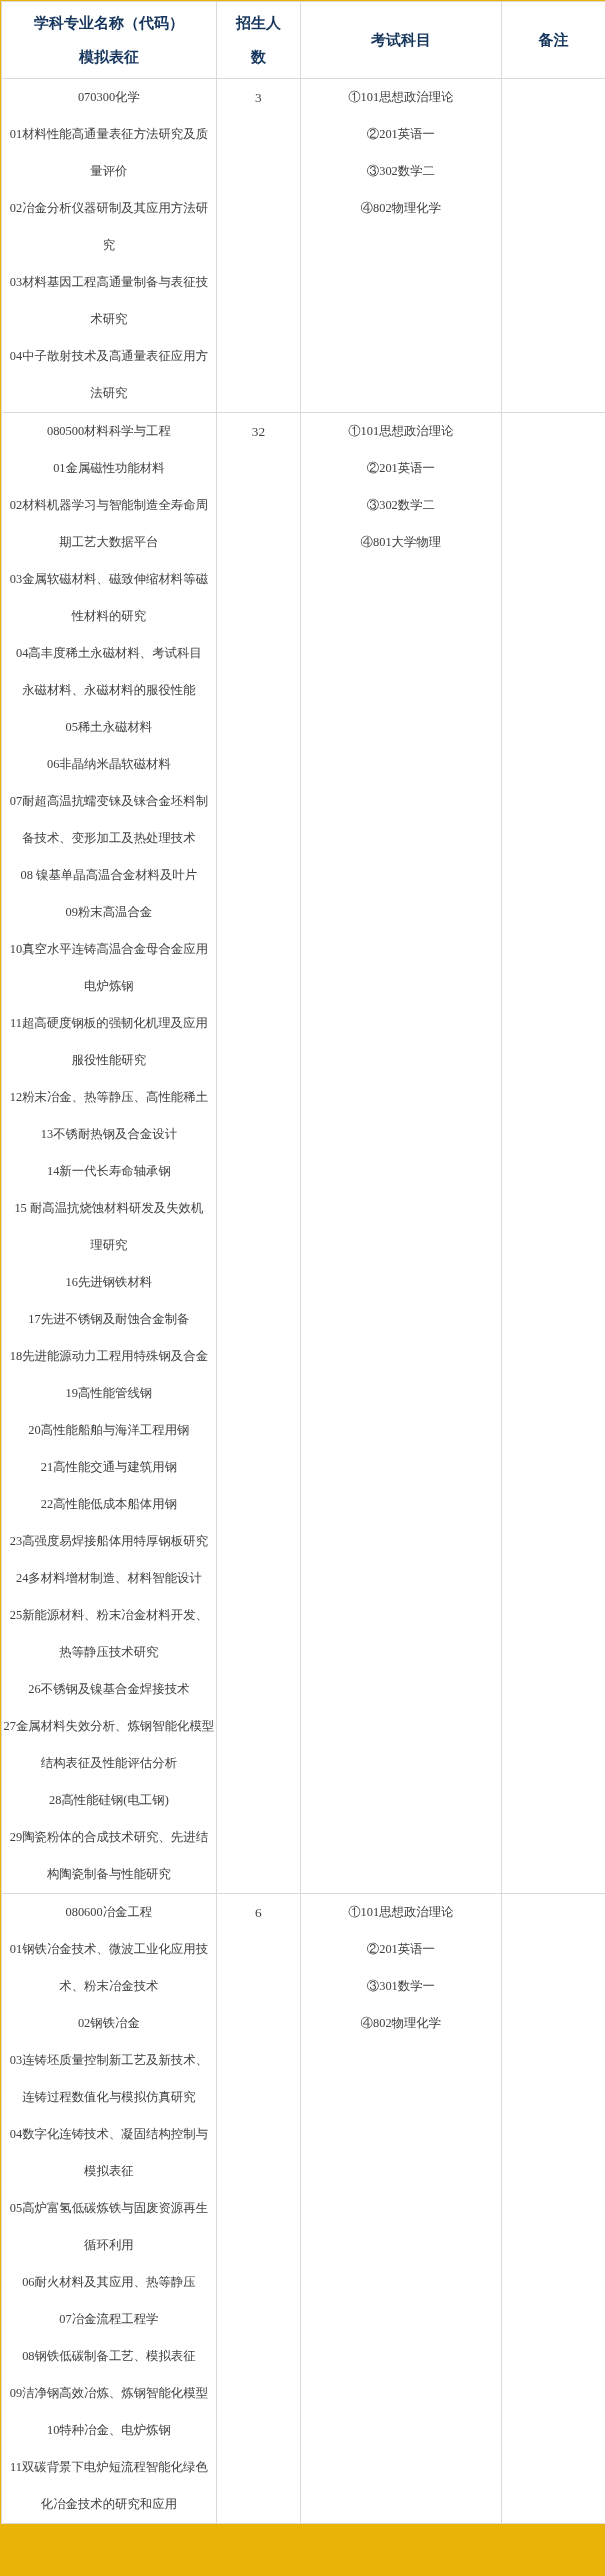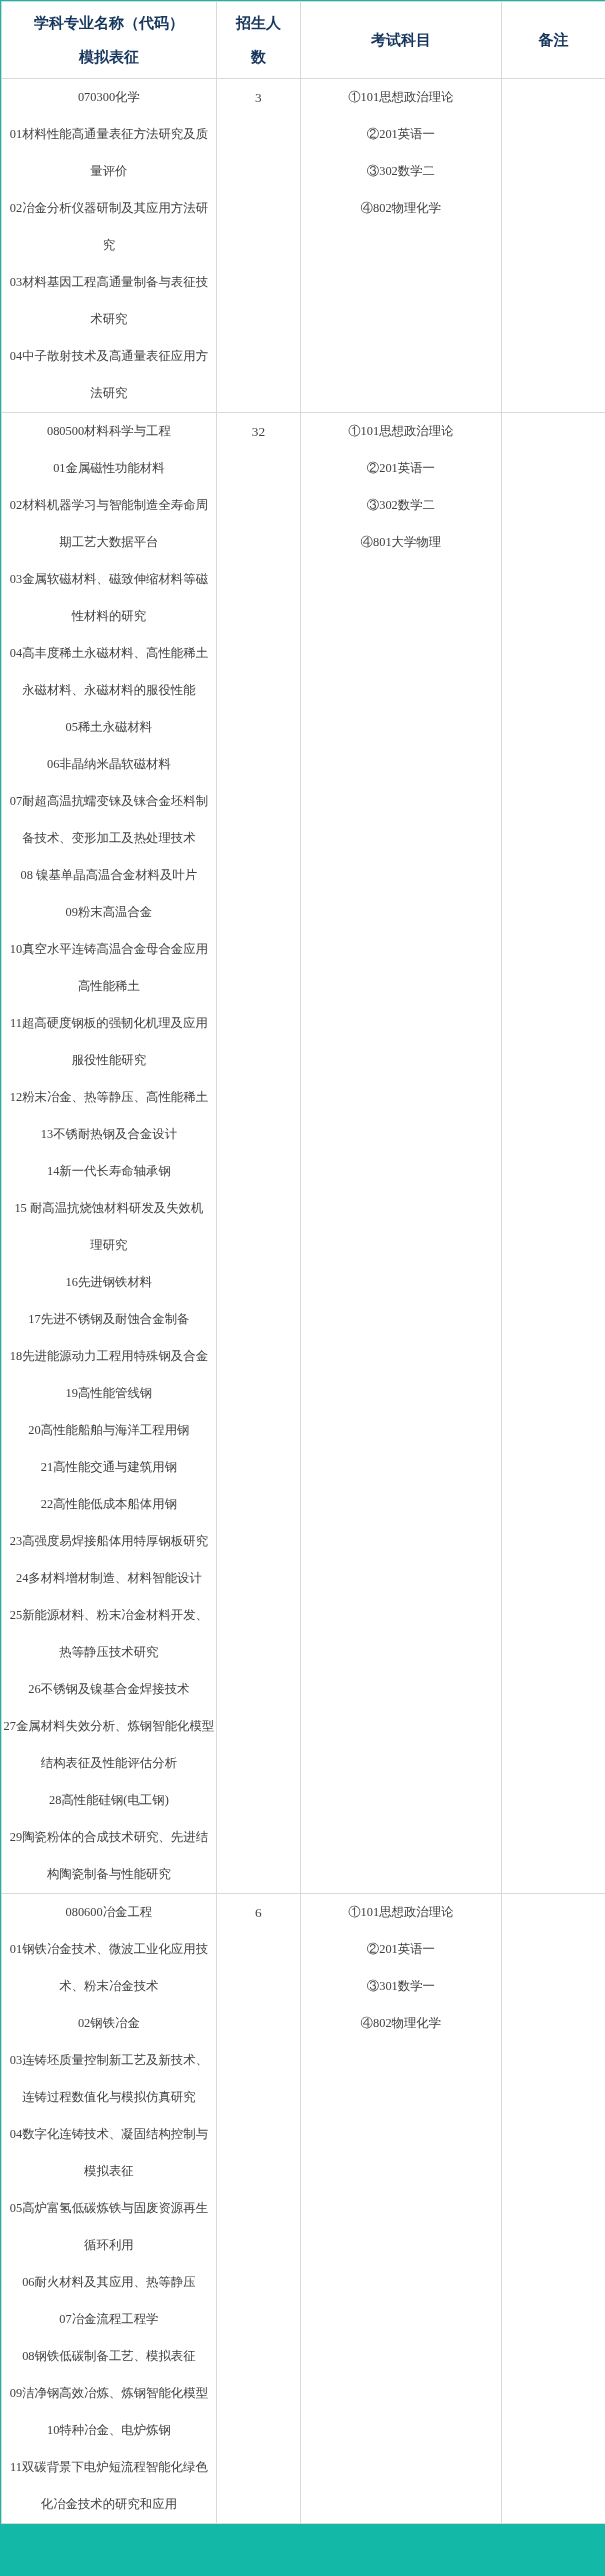--- a/index.html
+++ b/index.html
@@ -4,21 +4,21 @@
 <style>
   html, body {
     margin: 0;
     padding: 0;
     background: #ffffff;
   }
   .page {
     width: 606px;
     height: 2576px;
     overflow: hidden;
-    background: #14b8a6;
+    background: #eab308;
     font-family: "Liberation Serif", "DejaVu Serif", serif;
   }
   table.adm {
     border-collapse: collapse;
     table-layout: fixed;
     width: 604px;
     margin-left: 0.9px;
     margin-top: 0.9px;
   }
   table.adm th, table.adm td {
@@ -117,30 +117,30 @@
 
       <tr>
         <td>
           <div class="line program-name">080500材料科学与工程</div>
           <div>
               <div class="line">01金属磁性功能材料</div>
               <div class="line">02材料机器学习与智能制造全寿命周</div>
               <div class="line">期工艺大数据平台</div>
               <div class="line">03金属软磁材料、磁致伸缩材料等磁</div>
               <div class="line">性材料的研究</div>
-              <div class="line">04高丰度稀土永磁材料、高性能稀土</div>
+              <div class="line">04高丰度稀土永磁材料、考试科目</div>
               <div class="line">永磁材料、永磁材料的服役性能</div>
               <div class="line">05稀土永磁材料</div>
               <div class="line">06非晶纳米晶软磁材料</div>
               <div class="line">07耐超高温抗蠕变铼及铼合金坯料制</div>
               <div class="line">备技术、变形加工及热处理技术</div>
               <div class="line">08 镍基单晶高温合金材料及叶片</div>
               <div class="line">09粉末高温合金</div>
               <div class="line">10真空水平连铸高温合金母合金应用</div>
-              <div class="line">高性能稀土</div>
+              <div class="line">电炉炼钢</div>
               <div class="line">11超高硬度钢板的强韧化机理及应用</div>
               <div class="line">服役性能研究</div>
               <div class="line">12粉末冶金、热等静压、高性能稀土</div>
               <div class="line">13不锈耐热钢及合金设计</div>
               <div class="line">14新一代长寿命轴承钢</div>
               <div class="line">15 耐高温抗烧蚀材料研发及失效机</div>
               <div class="line">理研究</div>
               <div class="line">16先进钢铁材料</div>
               <div class="line">17先进不锈钢及耐蚀合金制备</div>
               <div class="line">18先进能源动力工程用特殊钢及合金</div>

